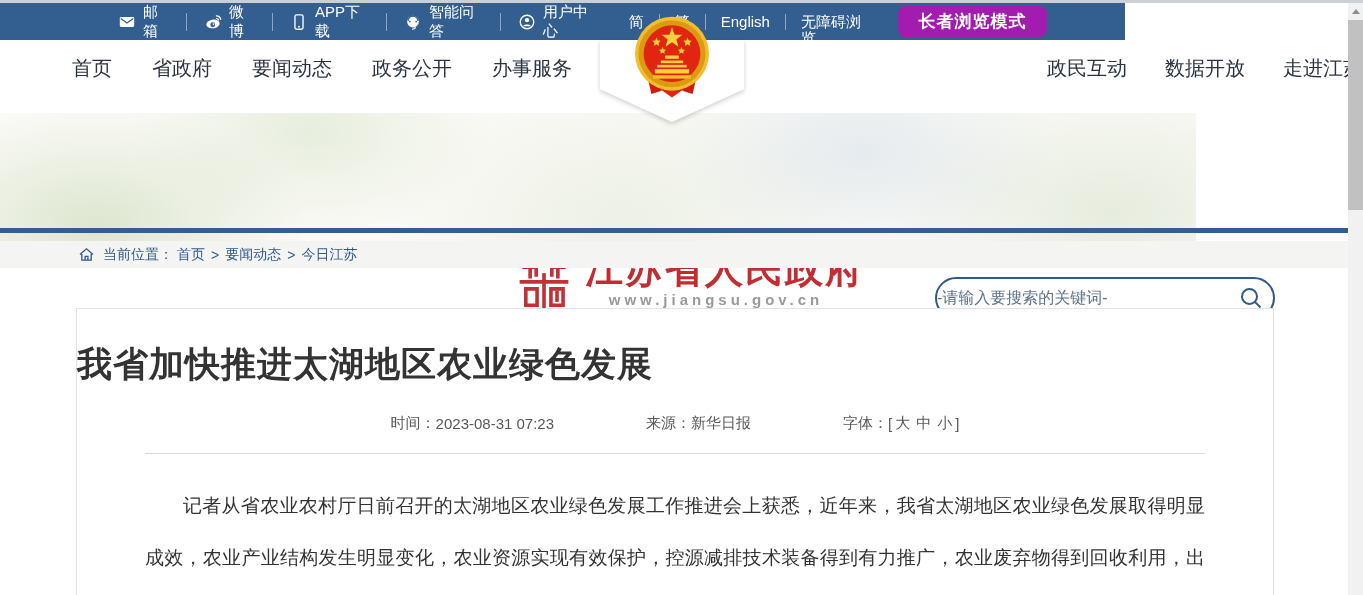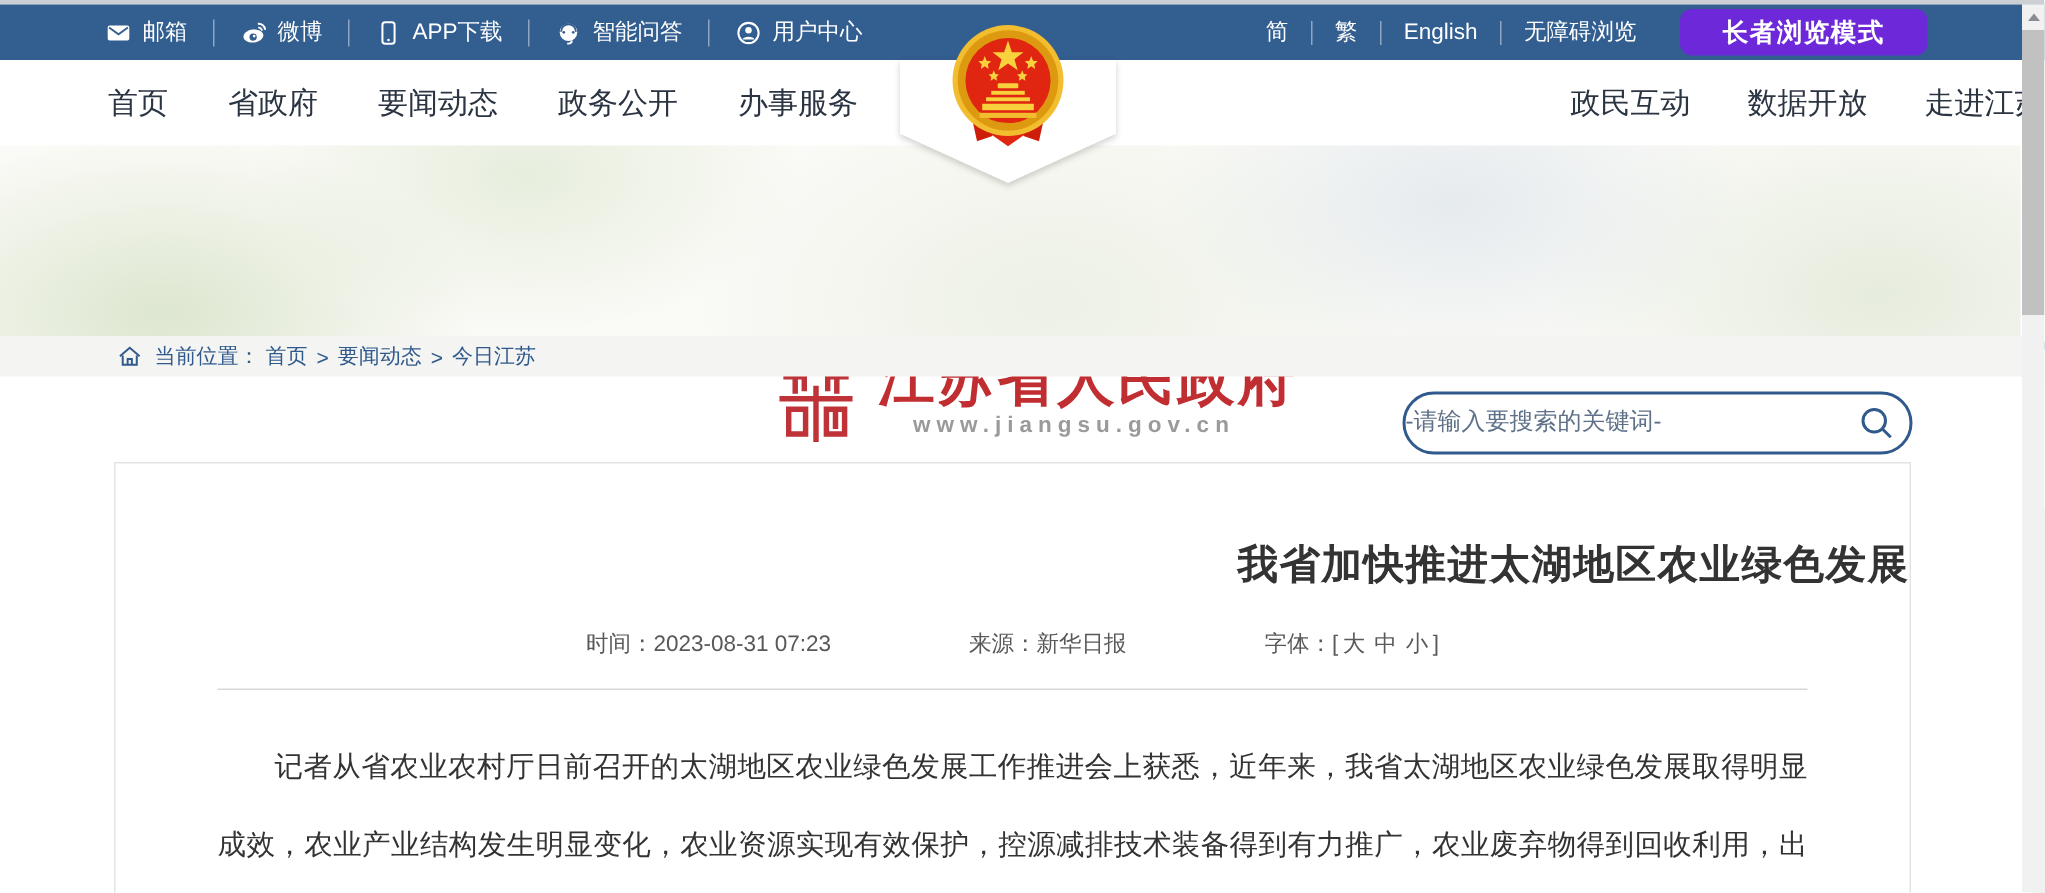--- a/index.html
+++ b/index.html
@@ -10,70 +10,70 @@
   
   .browser-strip { position:absolute; left:0; top:0; width:1363px; height:3px; background:#ccd0d5; }
 
   
   .scrollbar { position:absolute; right:0; top:3px; width:15px; height:592px; background:#f1f1f1; z-index:40; }
   .scroll-up { position:absolute; top:0; left:0; width:15px; height:17px; background:#f1f1f1; border:none; cursor:pointer; }
   .scroll-up::after { content:""; position:absolute; left:3.5px; top:6px; border-left:4px solid transparent; border-right:4px solid transparent; border-bottom:5px solid #8a8d91; }
   .scroll-thumb { position:absolute; top:17px; left:0; width:15px; height:190px; background:#c1c1c1; }
 
   
-  .topbar { position:absolute; left:0; top:3px; width:1363px; height:37px; background:#325e90; color:#fff; display:flex; align-items:center; font-size:15px; }
+  .topbar { position:absolute; left:0; top:3px; width:1125px; height:37px; background:#325e90; color:#fff; display:flex; align-items:center; font-size:15px;padding-left:48px; }
   .topbar-left { display:flex; align-items:center; margin-left:70px; }
   .tb-item { display:flex; align-items:center; gap:7px; color:#fff; cursor:pointer; padding:0 17px; border-right:1px solid rgba(255,255,255,.45); height:18px; }
   .tb-item:first-child { padding-left:0; }
   .tb-item:last-child { border-right:none; }
   .tb-icon { width:18px; height:18px; display:inline-flex; }
   .topbar-right { display:flex; align-items:center; margin-left:auto; margin-right:78px; }
   .lang-item { color:#fff; cursor:pointer; padding:0 15px; border-right:1px solid rgba(255,255,255,.45); height:16px; line-height:16px; }
   .lang-item:last-of-type { border-right:none; }
-  .elder-btn { margin-left:14px; width:165px; height:31px; background:#6d28d9; color:#fff; font-size:17px; font-weight:bold; border:none; border-radius:8px; cursor:pointer; letter-spacing:1px; font-family:inherit; }
+  .elder-btn { margin-left:14px; width:165px; height:31px; background:#a21caf; color:#fff; font-size:17px; font-weight:bold; border:none; border-radius:8px; cursor:pointer; letter-spacing:1px; font-family:inherit; }
 
   
   .navbar { position:absolute; left:0; top:40px; width:1363px; height:57px; background:#fff; display:flex; align-items:center; font-size:20px; color:#2b3442; }
   .nav-left { display:flex; margin-left:72px; gap:40px; }
   .nav-right { display:flex; margin-left:auto; gap:38px; }
   .nav-item { cursor:pointer; white-space:nowrap; }
 
   
   .emblem-wrap { position:absolute; left:600px; top:40px; width:144px; height:82px; z-index:6; filter:drop-shadow(0 2px 2px rgba(0,0,0,.18)); }
   .pentagon { width:144px; height:82px; background:#fff; clip-path:polygon(0 0,100% 0,100% 60%,50% 100%,0 60%); }
   .emblem-svg { position:absolute; left:29px; top:-26px; width:86px; height:88px; z-index:7; }
 
   
-  .banner { position:absolute; left:0; top:97px; width:1347px; height:131px;
+  .banner { position:absolute; left:0; top:113px; width:1196px; height:131px;
     background:
       radial-gradient(ellipse 300px 170px at 8% 85%, rgba(197,214,176,.55), transparent 70%),
       radial-gradient(ellipse 260px 150px at 26% 15%, rgba(212,226,197,.5), transparent 70%),
       radial-gradient(ellipse 330px 200px at 52% 80%, rgba(221,229,210,.45), transparent 72%),
       radial-gradient(ellipse 280px 160px at 72% 30%, rgba(209,219,231,.5), transparent 70%),
       radial-gradient(ellipse 320px 190px at 93% 75%, rgba(213,224,201,.55), transparent 70%),
       #fafaf6; }
   .seal-logo { position:absolute; left:518px; top:143px; width:52px; height:57px; }
   .site-name { position:absolute; left:585px; top:131px; width:262px; font-size:38px; font-weight:bold; color:#c12e32; letter-spacing:2px; white-space:nowrap; }
   .site-url { position:absolute; left:585px; top:178px; width:262px; text-align:center; font-size:15px; font-weight:bold; color:#9a9a9a; letter-spacing:4px; }
   .search-box { position:absolute; left:935px; top:164px; width:340px; height:42px; border:2px solid #315a8c; border-radius:22px; display:flex; align-items:center; background:transparent; }
   .search-input { flex:1; border:none; outline:none; background:transparent; font-size:16px; color:#4d617a; font-family:inherit; }
   .search-input::placeholder { color:#5f7188; opacity:1; }
   .search-btn { width:44px; height:38px; background:transparent; border:none; cursor:pointer; display:flex; align-items:center; justify-content:center; }
 
   
   .blue-divider { position:absolute; left:0; top:228px; width:1363px; height:5px; background:#325e90; }
-  .breadcrumb-bar { position:absolute; left:0; top:224px; width:1363px; height:27px; background:#f4f4f3; display:flex; align-items:center; font-size:14px; color:#30598c; }
+  .breadcrumb-bar { position:absolute; left:0; top:241px; width:1363px; height:27px; background:#f4f4f3; display:flex; align-items:center; font-size:14px; color:#30598c; }
   .bc-home { width:17px; height:15px; margin-left:78px; margin-right:8px; display:inline-flex; }
   .bc-label { color:#30598c; }
   .bc-link { color:#30598c; cursor:pointer; margin:0 4px; text-decoration:none; }
   .bc-sep { color:#30598c; margin:0 2px; }
 
   
   .card { position:absolute; left:76px; top:308px; width:1198px; height:300px; background:#fff; border:1px solid #e3e3e3; }
-  .article-title { margin-top:49px; text-align:right; font-size:27px; font-weight:600; color:#333; letter-spacing:1px; }
+  .article-title { margin-top:32px; text-align:left; font-size:35px; font-weight:600; color:#333; letter-spacing:1px; }
   .meta-row { margin-top:26px; display:flex; justify-content:center; gap:92px; font-size:15px; color:#595959; }
   .meta-group { display:flex; align-items:center; }
   .font-size-ctl { cursor:pointer; margin:0 3px; color:#595959; }
   .meta-divider { width:1060px; margin:20px auto 0; border-bottom:1px solid #d8d8d8; }
   .article-body { width:1060px; margin:26px auto 0; font-size:19px; color:#333; line-height:52px; text-align:justify; text-indent:2em; }
 </style>
 </head>
 <body>
 
 <div class="stage">

